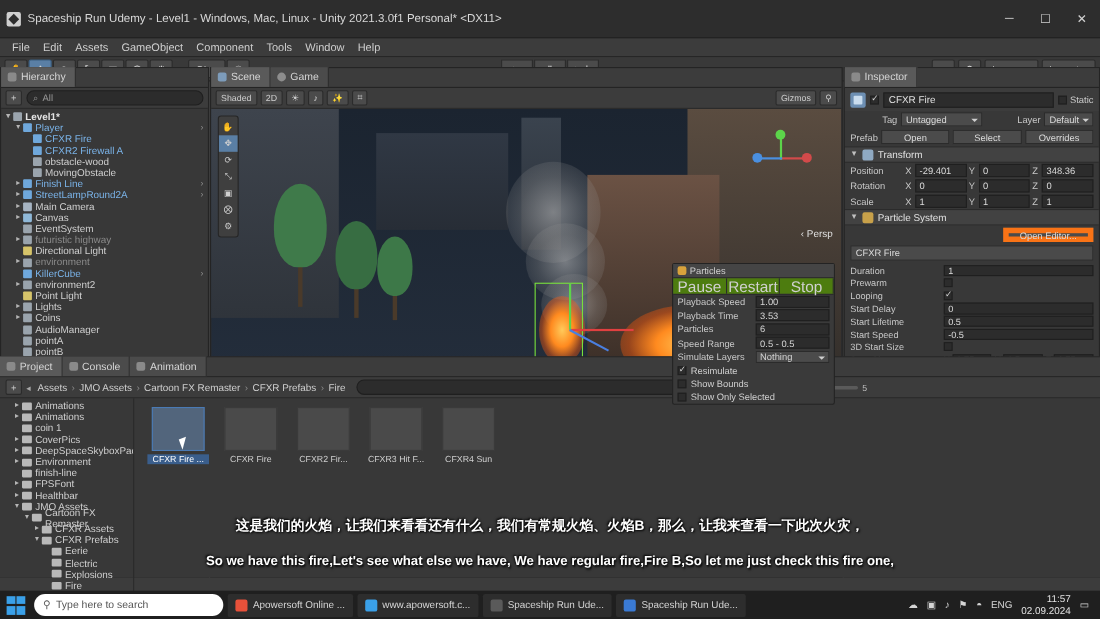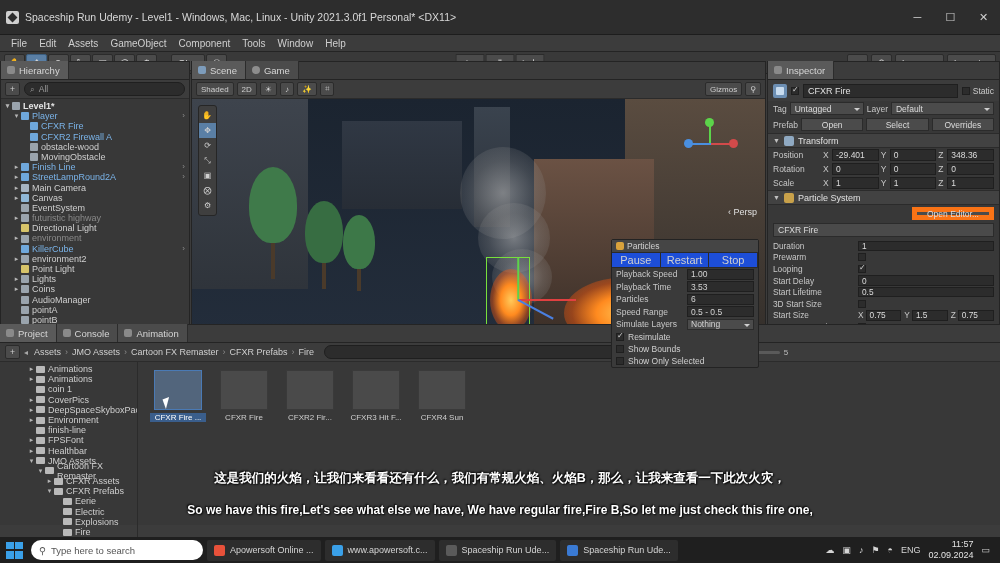--- a/index.html
+++ b/index.html
@@ -150,21 +150,21 @@
     background:#3a3a3a; border:1px solid #232323; border-radius:2px;
     font-size:8.5px; color:#d0d0d0; z-index:7;
   }
   .pp-head {
     height:13px; background:#454545; display:flex; align-items:center; padding:0 4px; gap:3px;
     border-bottom:1px solid #2a2a2a;
   }
   .pp-btns { display:flex; border-bottom:1px solid #2a2a2a; }
   .pp-btns div {
     flex:1; height:14px; display:flex; align-items:center; justify-content:center;
-    background:#1d4ed8; border-right:1px solid #2b2b2b; font-size:11px;
+    background:#4d7c0f; border-right:1px solid #2b2b2b; font-size:14px;
   }
   .pp-row { height:12.5px; display:flex; align-items:center; padding:0 4px; gap:3px; }
   .pp-row .lbl { width:68px; color:#c8c8c8; }
   .pp-row .val {
     flex:1; background:#2c2c2c; border:1px solid #1f1f1f; height:11px;
     display:flex; align-items:center; padding:0 3px; color:#d4d4d4;
   }
   .pp-row .drop {
     flex:1; background:#4b4b4b; border:1px solid #2b2b2b; height:11px; position:relative;
     display:flex; align-items:center; padding:0 3px; color:#d4d4d4;
@@ -194,21 +194,21 @@
     width:14px; height:14px; background:#6d8fb3; border-radius:2px; flex:0 0 14px;
     position:relative;
   }
   .insp-icon::after { content:""; position:absolute; inset:3px; background:#c9dcee; border-radius:1px; }
   .insp-name {
     flex:1; height:14px; background:#2c2c2c; border:1px solid #1f1f1f;
     display:flex; align-items:center; padding:0 4px; font-size:9px; color:#e0e0e0;
   }
   .insp-static { font-size:8.5px; color:#cccccc; display:flex; align-items:center; gap:3px; }
   .row-tag { display:flex; align-items:center; padding:1px 5px; gap:3px; font-size:8.5px; }
-  .row-tag .lbl { color:#c8c8c8; }
+  .row-tag .lbl { color:#c8c8c8;margin-left:29px; }
   .dd {
     background:#4b4b4b; border:1px solid #2b2b2b; height:13px; display:flex; align-items:center;
     padding:0 12px 0 4px; position:relative; color:#dcdcdc; font-size:8.5px;
   }
   .dd::after{
     content:""; position:absolute; right:3px; top:5px;
     border-left:3px solid transparent; border-right:3px solid transparent;
     border-top:3px solid #cfcfcf;
   }
   .prefab-row { display:flex; align-items:center; gap:3px; padding:2px 5px; font-size:8.5px; }
@@ -271,21 +271,21 @@
   .proj-toolbar {
     height:19px; background:#3c3c3c; display:flex; align-items:center; gap:4px;
     padding:0 5px; border-bottom:1px solid #2b2b2b;
   }
   .breadcrumb { display:flex; align-items:center; gap:4px; font-size:9px; color:#cfcfcf; }
   .breadcrumb .sep { color:#8b8b8b; }
   .proj-search {
     flex:1; max-width:330px; height:14px; background:#2c2c2c; border:1px solid #1f1f1f;
     border-radius:7px; margin:0 6px;
   }
-  .proj-body { display:flex; height:calc(100% - 19px);padding-left:16px; }
+  .proj-body { display:flex; height:calc(100% - 19px); }
   .proj-tree { width:122px; border-right:1px solid #2b2b2b; padding-top:2px; overflow:hidden; }
   .trow { height:10.2px; display:flex; align-items:center; font-size:9px; color:#cfcfcf; line-height:10.2px; }
   .folder { width:9px; height:7px; background:#b9b9b9; border-radius:1px; margin-right:3px; flex:0 0 9px; }
   .proj-grid { flex:1; padding:8px 0 0 12px; display:flex; gap:10px; align-items:flex-start; }
   .asset { width:56px; display:flex; flex-direction:column; align-items:center; gap:3px; }
   .asset .thumb { width:48px; height:40px; background:#4a4a4a; border:1px solid #3a3a3a; }
   .asset.selected .thumb { border:1px solid #4a7ab5; background:#52657c; }
   .asset .nm { font-size:8px; color:#cfcfcf; text-align:center; white-space:nowrap; overflow:hidden; width:56px; }
   .asset.selected .nm { background:#3a5e8c; color:#fff; }
 
@@ -774,20 +774,24 @@
             </div>
             <div class="ps-row">
               <span class="lbl">Start Delay</span>
               <span class="fld">0</span>
             </div>
             <div class="ps-row">
               <span class="lbl">Start Lifetime</span>
               <span class="fld">0.5</span>
             </div>
             <div class="ps-row">
+              <span class="lbl">Start Speed</span>
+              <span class="fld">-0.5</span>
+            </div>
+            <div class="ps-row">
               <span class="lbl">3D Start Size</span>
               <span class="cb"></span>
             </div>
             <div class="ps-row">
               <span class="lbl">Start Size</span>
               <span style="flex: 1 1 0%; display: flex; align-items: center; gap: 2px;">
                 <span style="color: rgb(200, 200, 200);">X</span>
                 <span class="fld">0.75</span>
               </span>
               <span style="flex: 1 1 0%; display: flex; align-items: center; gap: 2px;">

